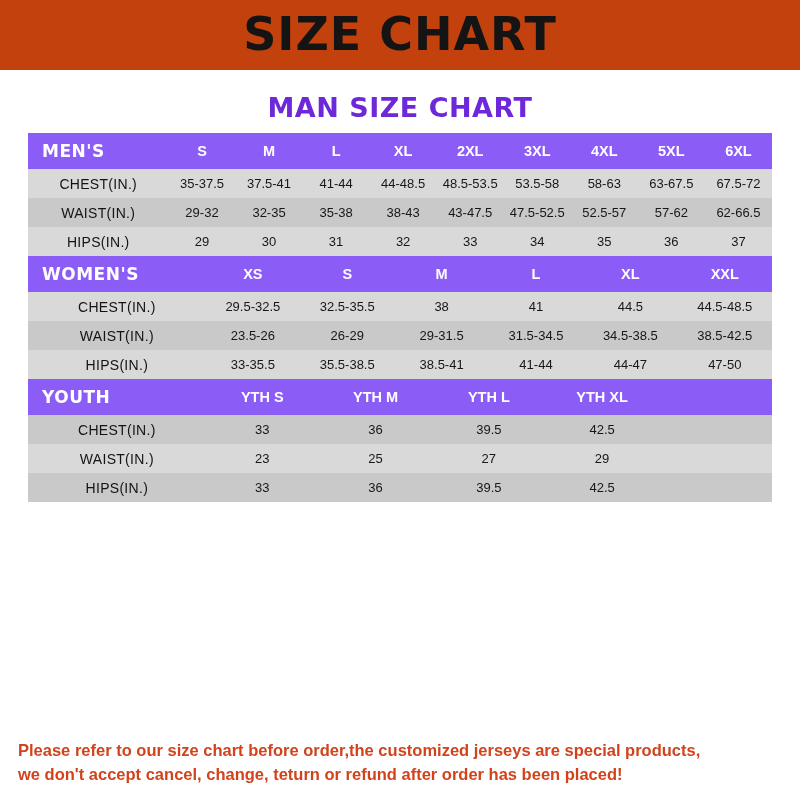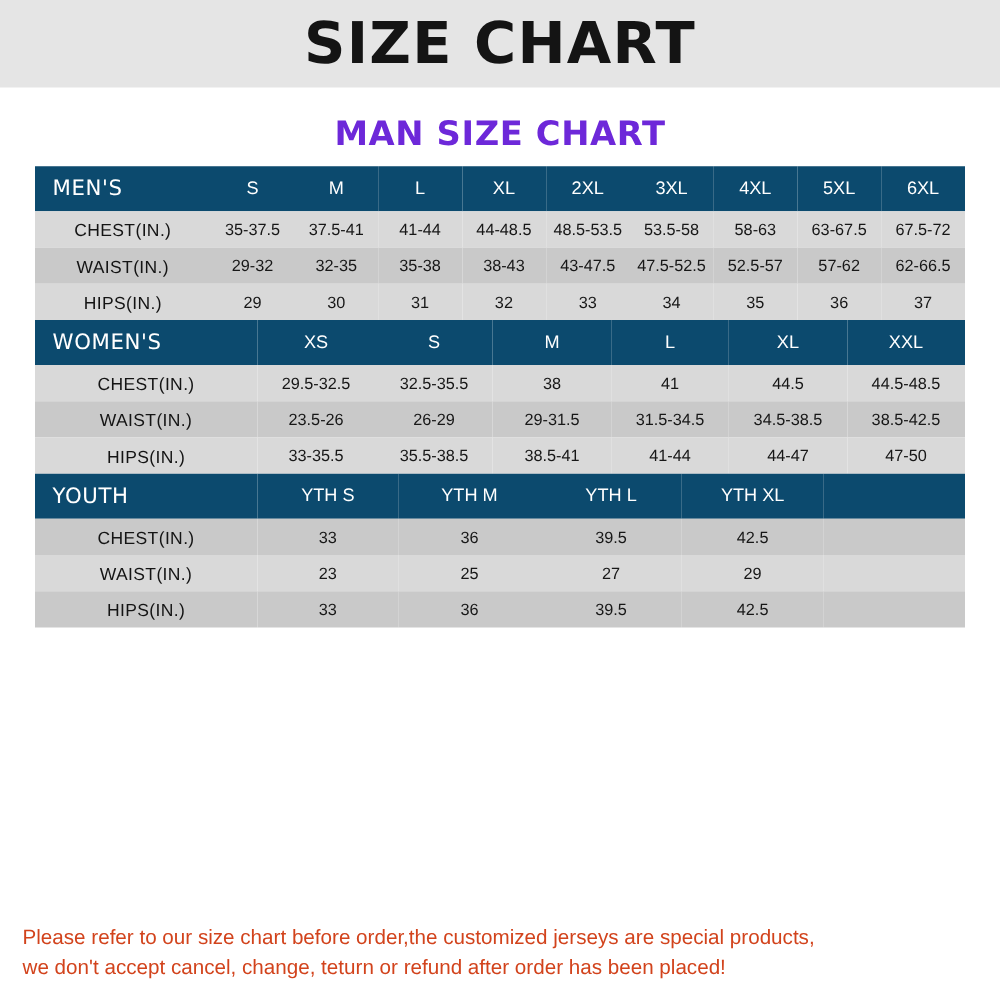--- a/index.html
+++ b/index.html
@@ -18,21 +18,21 @@
     height: 800px;
     position: relative;
     background: #ffffff;
     box-sizing: border-box;
     display: flex;
     flex-direction: column;
   }
   
   .header-band {
     height: 70px;
-    background: #e5e5e5;
+    background: #c2410c;
     display: flex;
     align-items: center;
     justify-content: center;
     position: relative;
   }
   .header-band .title {
     font-family: "DejaVu Sans", sans-serif;
     font-weight: bold;
     font-size: 46px;
     letter-spacing: 1px;
@@ -64,25 +64,25 @@
   }
   table.size th, table.size td {
     text-align: center;
     font-size: 13px;
     color: #171717;
     padding: 0;
     height: 29px;
     font-family: "Liberation Sans", sans-serif;
   }
   table.size thead th {
-    background: #0c4a6e;
+    background: #8b5cf6;
     color: #ffffff;
     font-size: 14.5px;
     height: 36px;
-    font-weight: normal;
+    font-weight: bold;
   }
   table.size thead th.rowhead {
     text-align: left;
     padding-left: 14px;
     font-family: "DejaVu Sans", sans-serif;
     font-size: 17px;
     letter-spacing: 0.5px;
   }
   table.size tbody tr.light td {
     background: #d9d9d9;
@@ -101,20 +101,21 @@
     padding: 10px 18px 14px 18px;
     color: #d2431c;
     font-size: 16.5px;
     line-height: 1.42;
     font-family: "Liberation Sans", sans-serif;
     text-align: left;
   }
   .note .line {
     display: block;
     white-space: nowrap;
+    font-weight: bold;
   }
 </style>
 </head>
 <body>
 
 <div class="page">
 
   <div class="header-band">
     <div class="title">SIZE CHART</div>
   </div>

